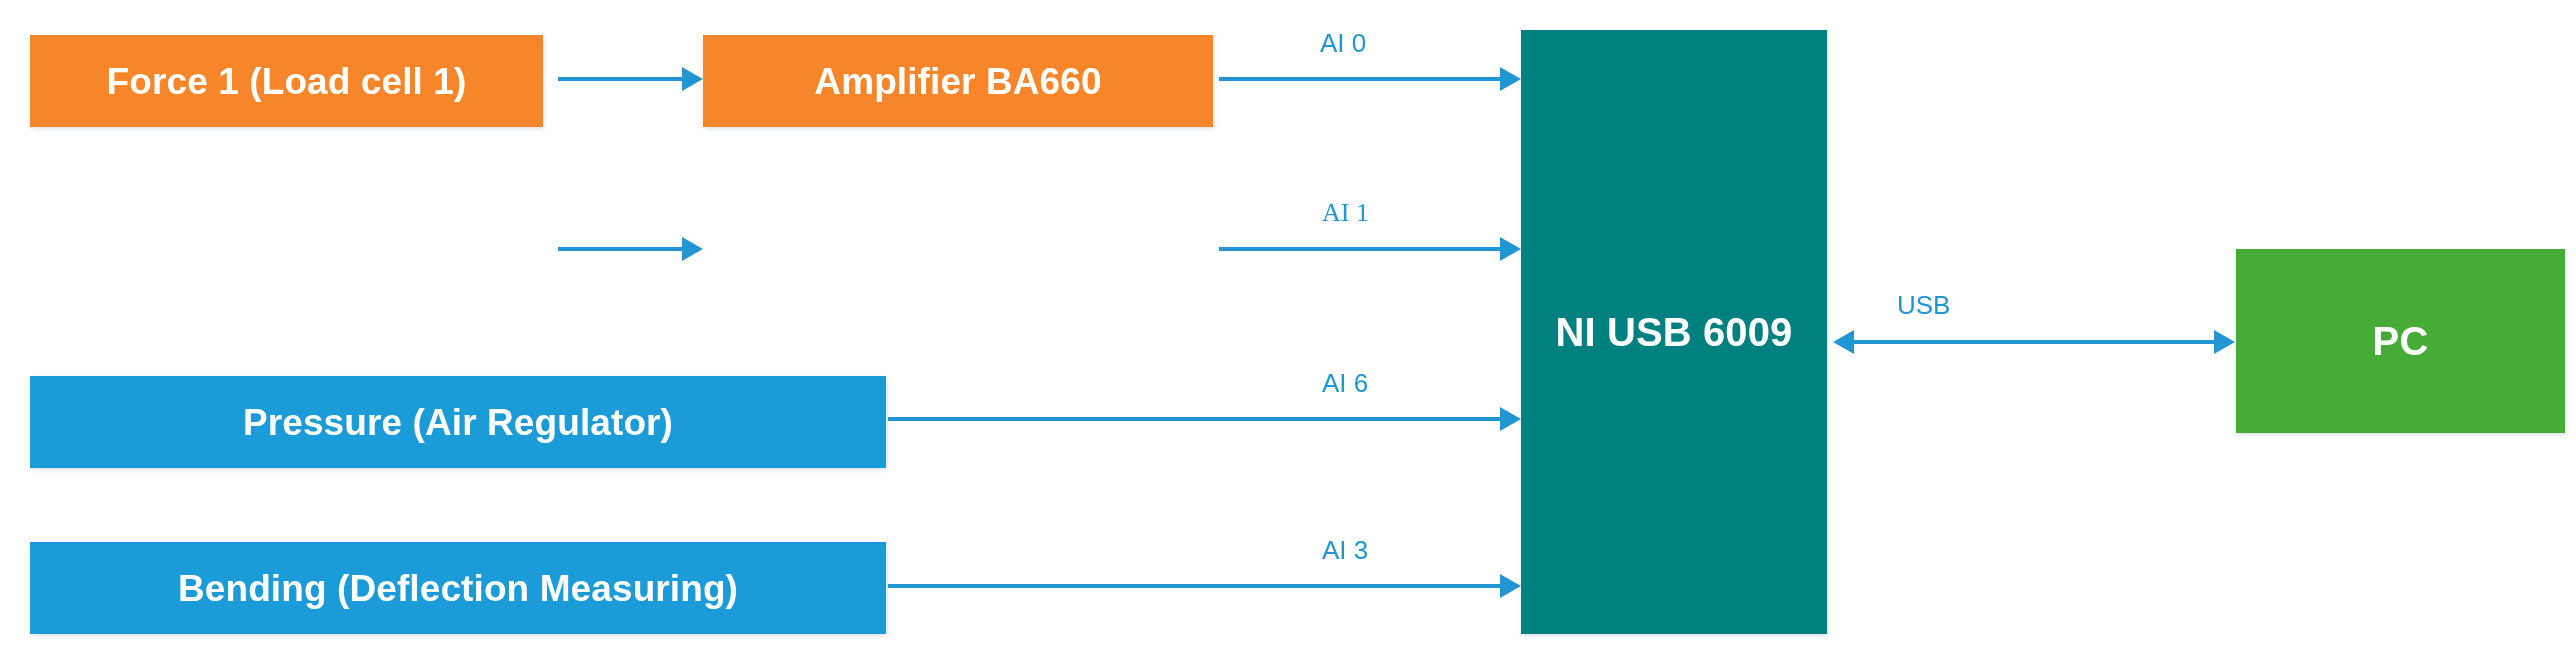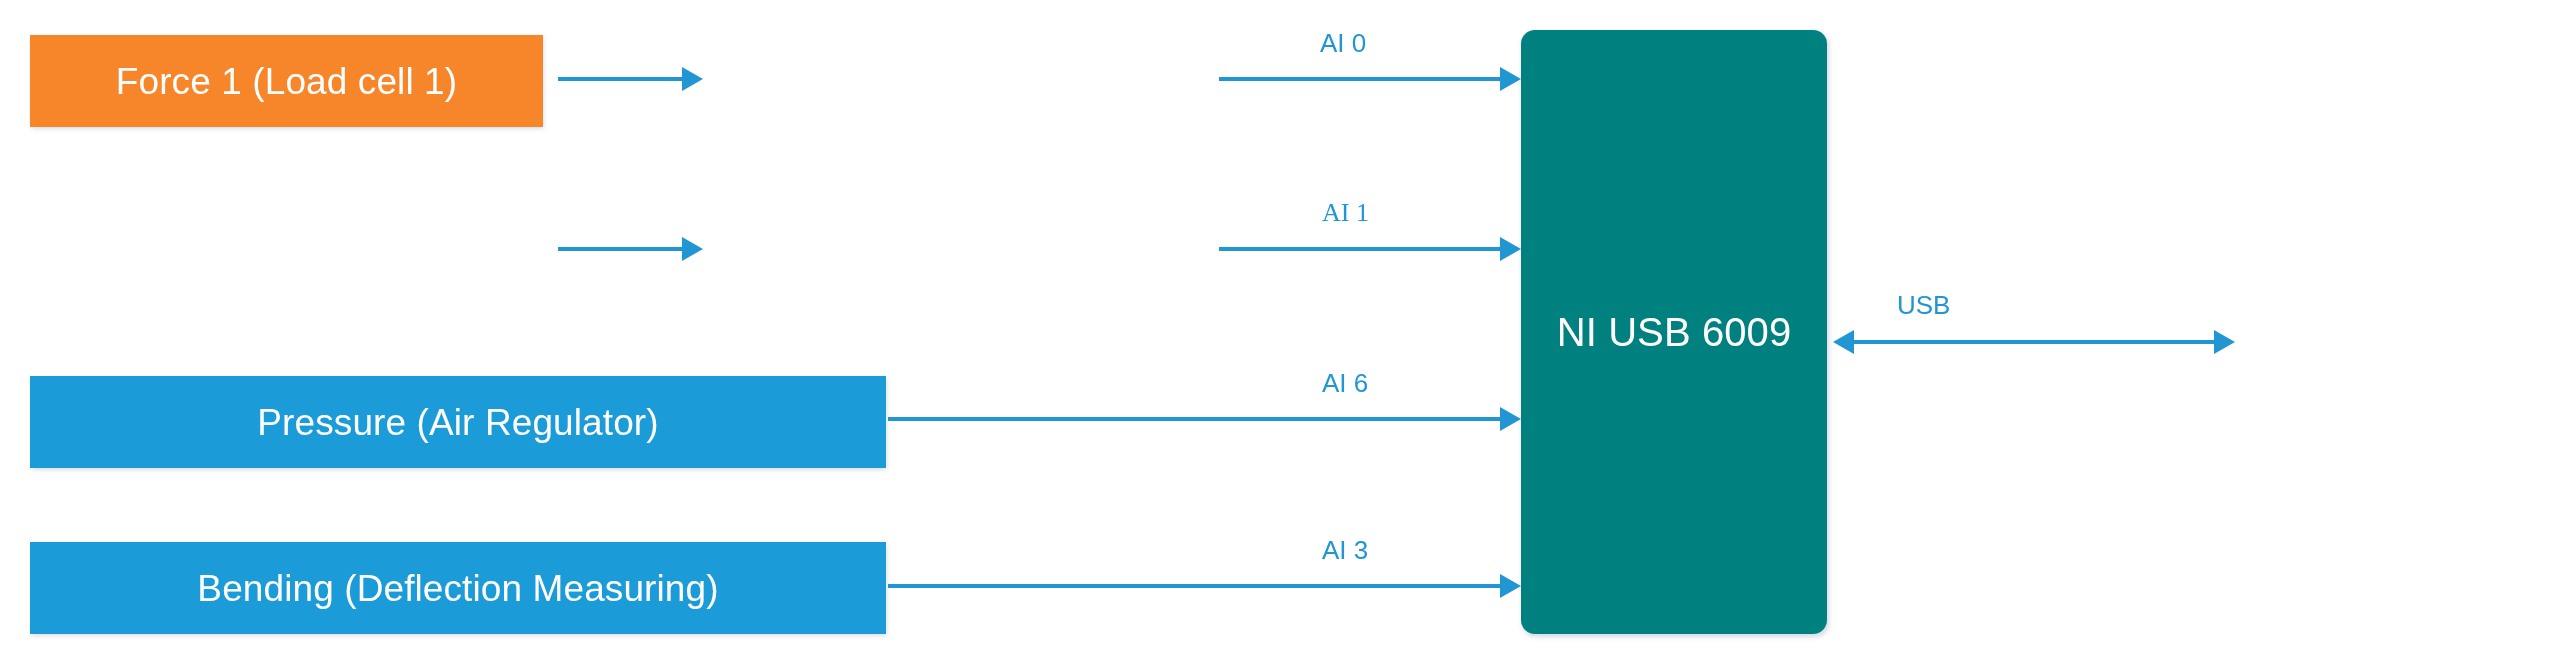--- a/index.html
+++ b/index.html
@@ -2,21 +2,21 @@
 <html style="font-size:11.3px"><head>
 <meta charset="utf-8">
 <style>
   html,body{margin:0;padding:0;background:#ffffff;}
   body{width:2576px;height:663px;overflow:hidden;
        font-family:"Liberation Sans",sans-serif;}
   #stage{position:relative;width:2576px;height:663px;background:#ffffff;}
 
   .box{position:absolute;box-sizing:border-box;display:flex;
        align-items:center;justify-content:center;
-       color:#ffffff;font-weight:400;letter-spacing:0.1px;
+       color:#ffffff;font-weight:700;letter-spacing:0.1px;
        box-shadow:1.4px 2.1px 5px rgba(60,90,130,0.22);}
   .box span{display:block;line-height:1;white-space:nowrap;}
 
   .orange{background:#F7862A;}
   .lightblue{background:#1B9BD8;}
   .teal{background:#00807F;}
   .green{background:#46AB37;}
 
   .conn{position:absolute;height:4.2px;background:#2196D3;}
   .arrow-r{position:absolute;width:0;height:0;
@@ -33,35 +33,41 @@
 </style>
 </head>
 <body>
 
 <div id="stage">
 
   <div class="box orange" style="left:30px;top:35px;width:513px;height:92px;font-size:37px;">
     <span>Force 1 (Load cell 1)</span>
   </div>
 
+  <div class="box orange" style="left:703px;top:35px;width:510px;height:92px;font-size:37px;">
+    <span>Amplifier BA660</span>
+  </div>
 
 
 
   <div class="box lightblue" style="left:30px;top:542px;width:856px;height:92px;font-size:37px;">
     <span>Bending (Deflection Measuring)</span>
   </div>
 
   <div class="box lightblue" style="left:30px;top:376px;width:856px;height:92px;font-size:37px;">
     <span>Pressure (Air Regulator)</span>
   </div>
 
-  <div class="box teal" style="left:1521px;top:30px;width:306px;height:604px;font-size:40px;border-radius:14px;">
+  <div class="box teal" style="left:1521px;top:30px;width:306px;height:604px;font-size:40px;">
     <span>NI USB 6009</span>
   </div>
 
+  <div class="box green" style="left:2236px;top:249px;width:329px;height:184px;font-size:40px;">
+    <span>PC</span>
+  </div>
 
   <div class="conn" style="left:558px;top:77px;width:124px;"></div>
   <div class="arrow-r" style="left:682px;top:67px;"></div>
 
   <div class="conn" style="left:1219px;top:77px;width:281px;"></div>
   <div class="arrow-r" style="left:1500px;top:67px;"></div>
   <div class="edgelabel" style="left:1320px;top:30px;">AI 0</div>
 
   <div class="conn" style="left:558px;top:247px;width:124px;"></div>
   <div class="arrow-r" style="left:682px;top:237px;"></div>

